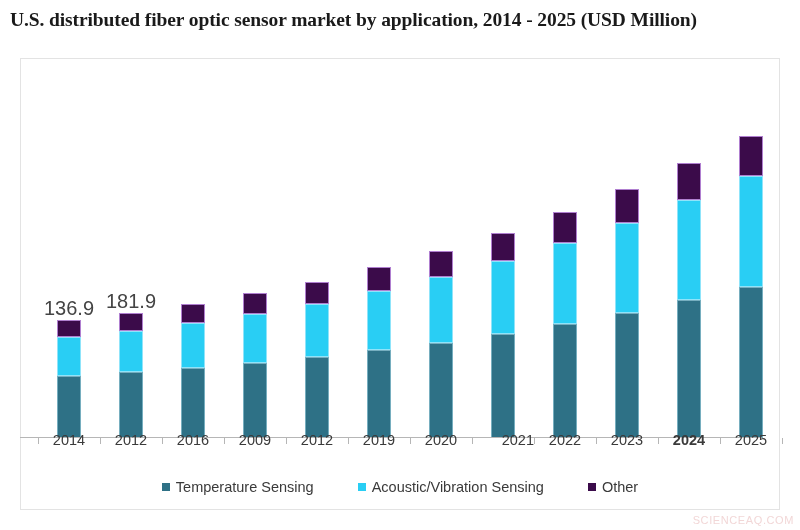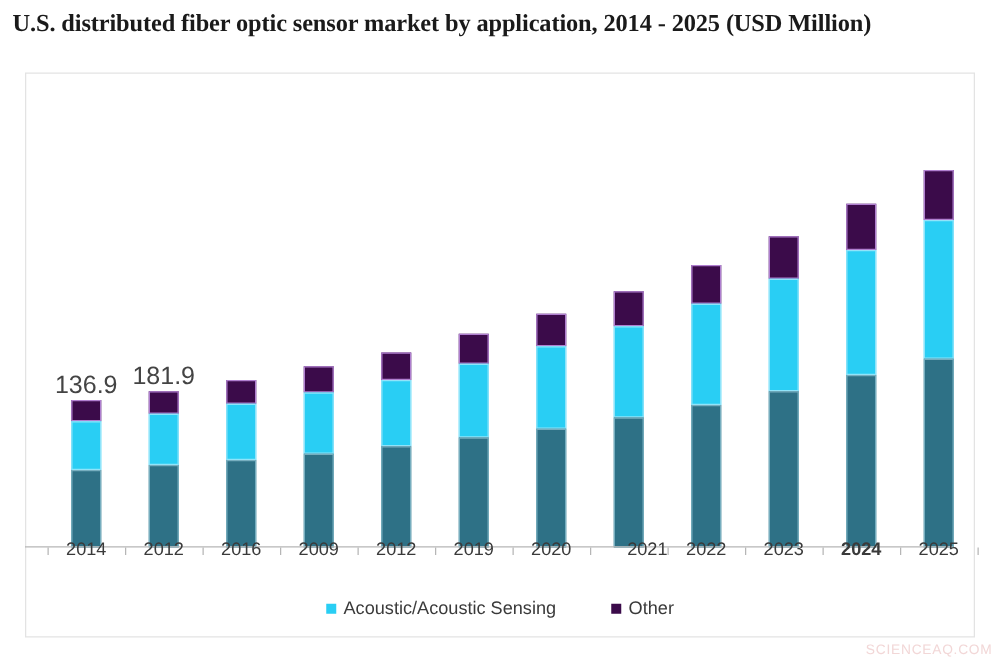--- a/index.html
+++ b/index.html
@@ -259,22 +259,26 @@
     <div class="x-label" style="left: 390px;">2020</div>
     <div class="x-label" style="left: 452px; text-align: right;">2021</div>
     <div class="x-label" style="left: 514px;">2022</div>
     <div class="x-label" style="left: 576px;">2023</div>
     <div class="x-label" style="left: 638px; font-weight: bold;">2024</div>
     <div class="x-label" style="left: 700px;">2025</div>
   </div>
 
 <div id="legend">
     <div class="legend-item">
+      <span class="legend-swatch" style="background: rgb(46, 113, 134);"></span>
+      <span>Temperature  Sensing</span>
+    </div>
+    <div class="legend-item">
       <span class="legend-swatch" style="background: rgb(41, 206, 244);"></span>
-      <span>Acoustic/Acoustic Sensing</span>
+      <span>Acoustic/Vibration Sensing</span>
     </div>
     <div class="legend-item">
       <span class="legend-swatch" style="background: rgb(59, 11, 74);"></span>
       <span>Other</span>
     </div>
   </div>
 
 <div id="watermark">SCIENCEAQ.COM</div>
 
 <div class="x-tick" style="left: 38px;"></div>

